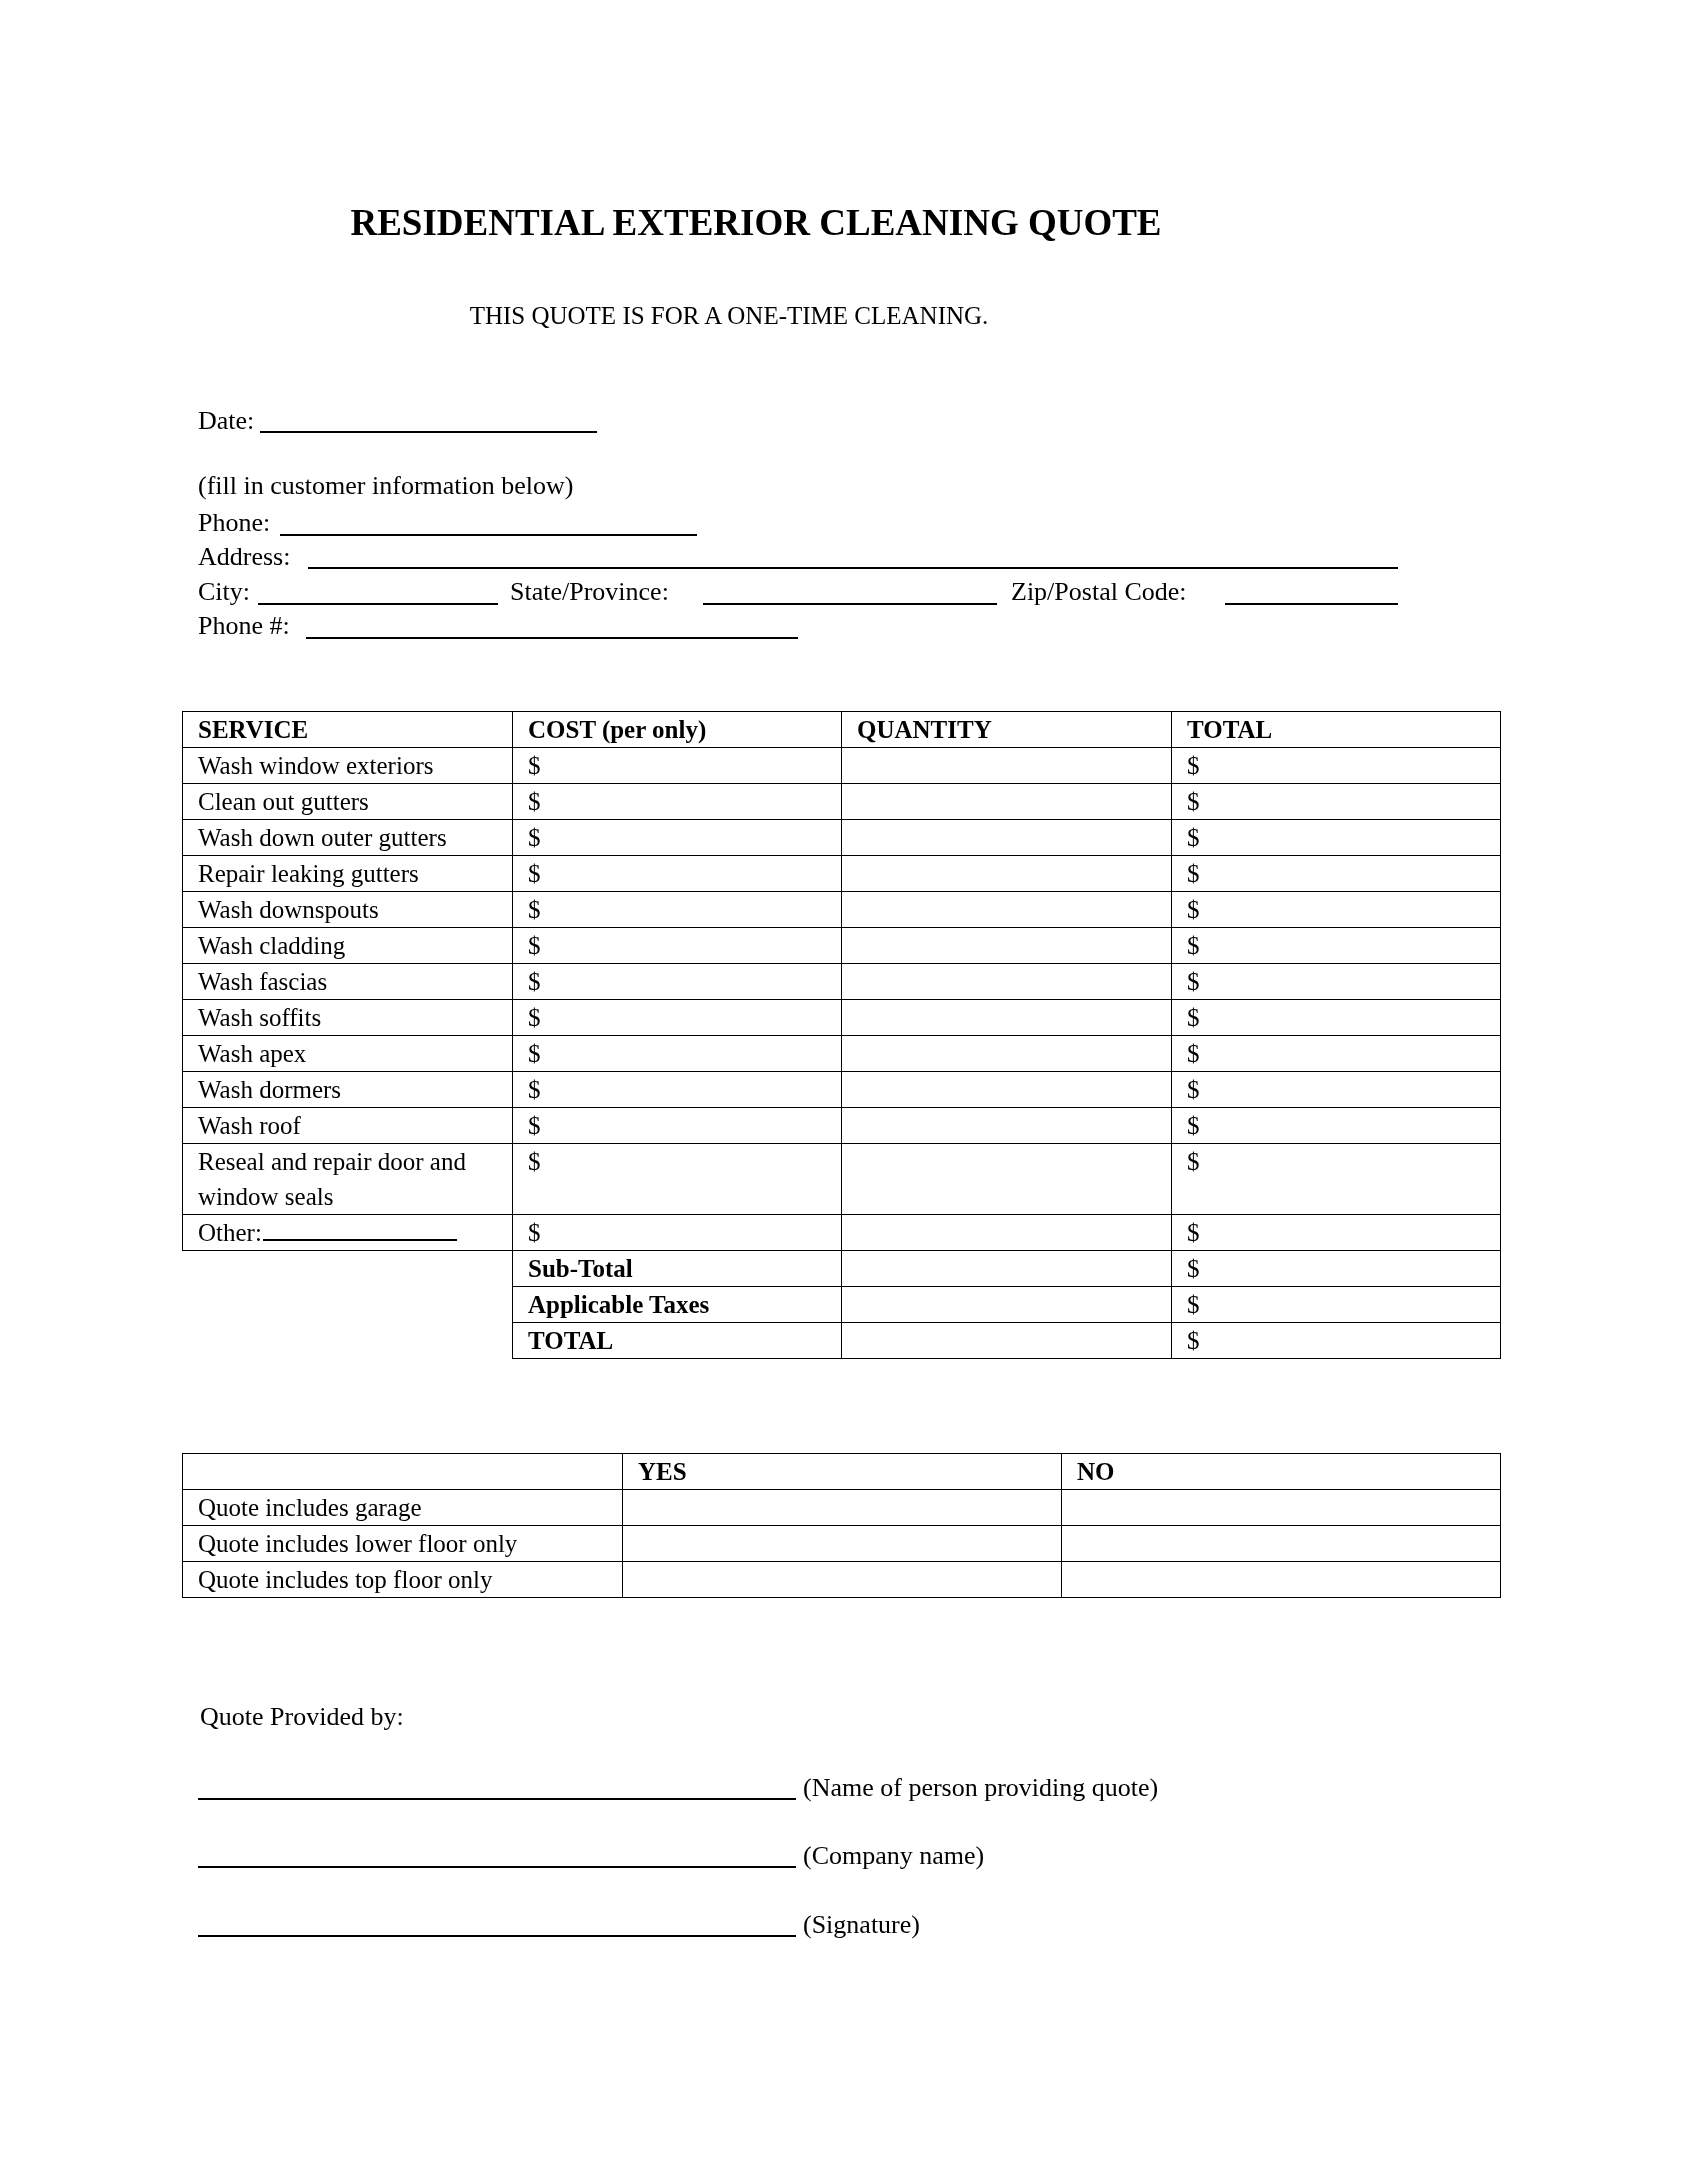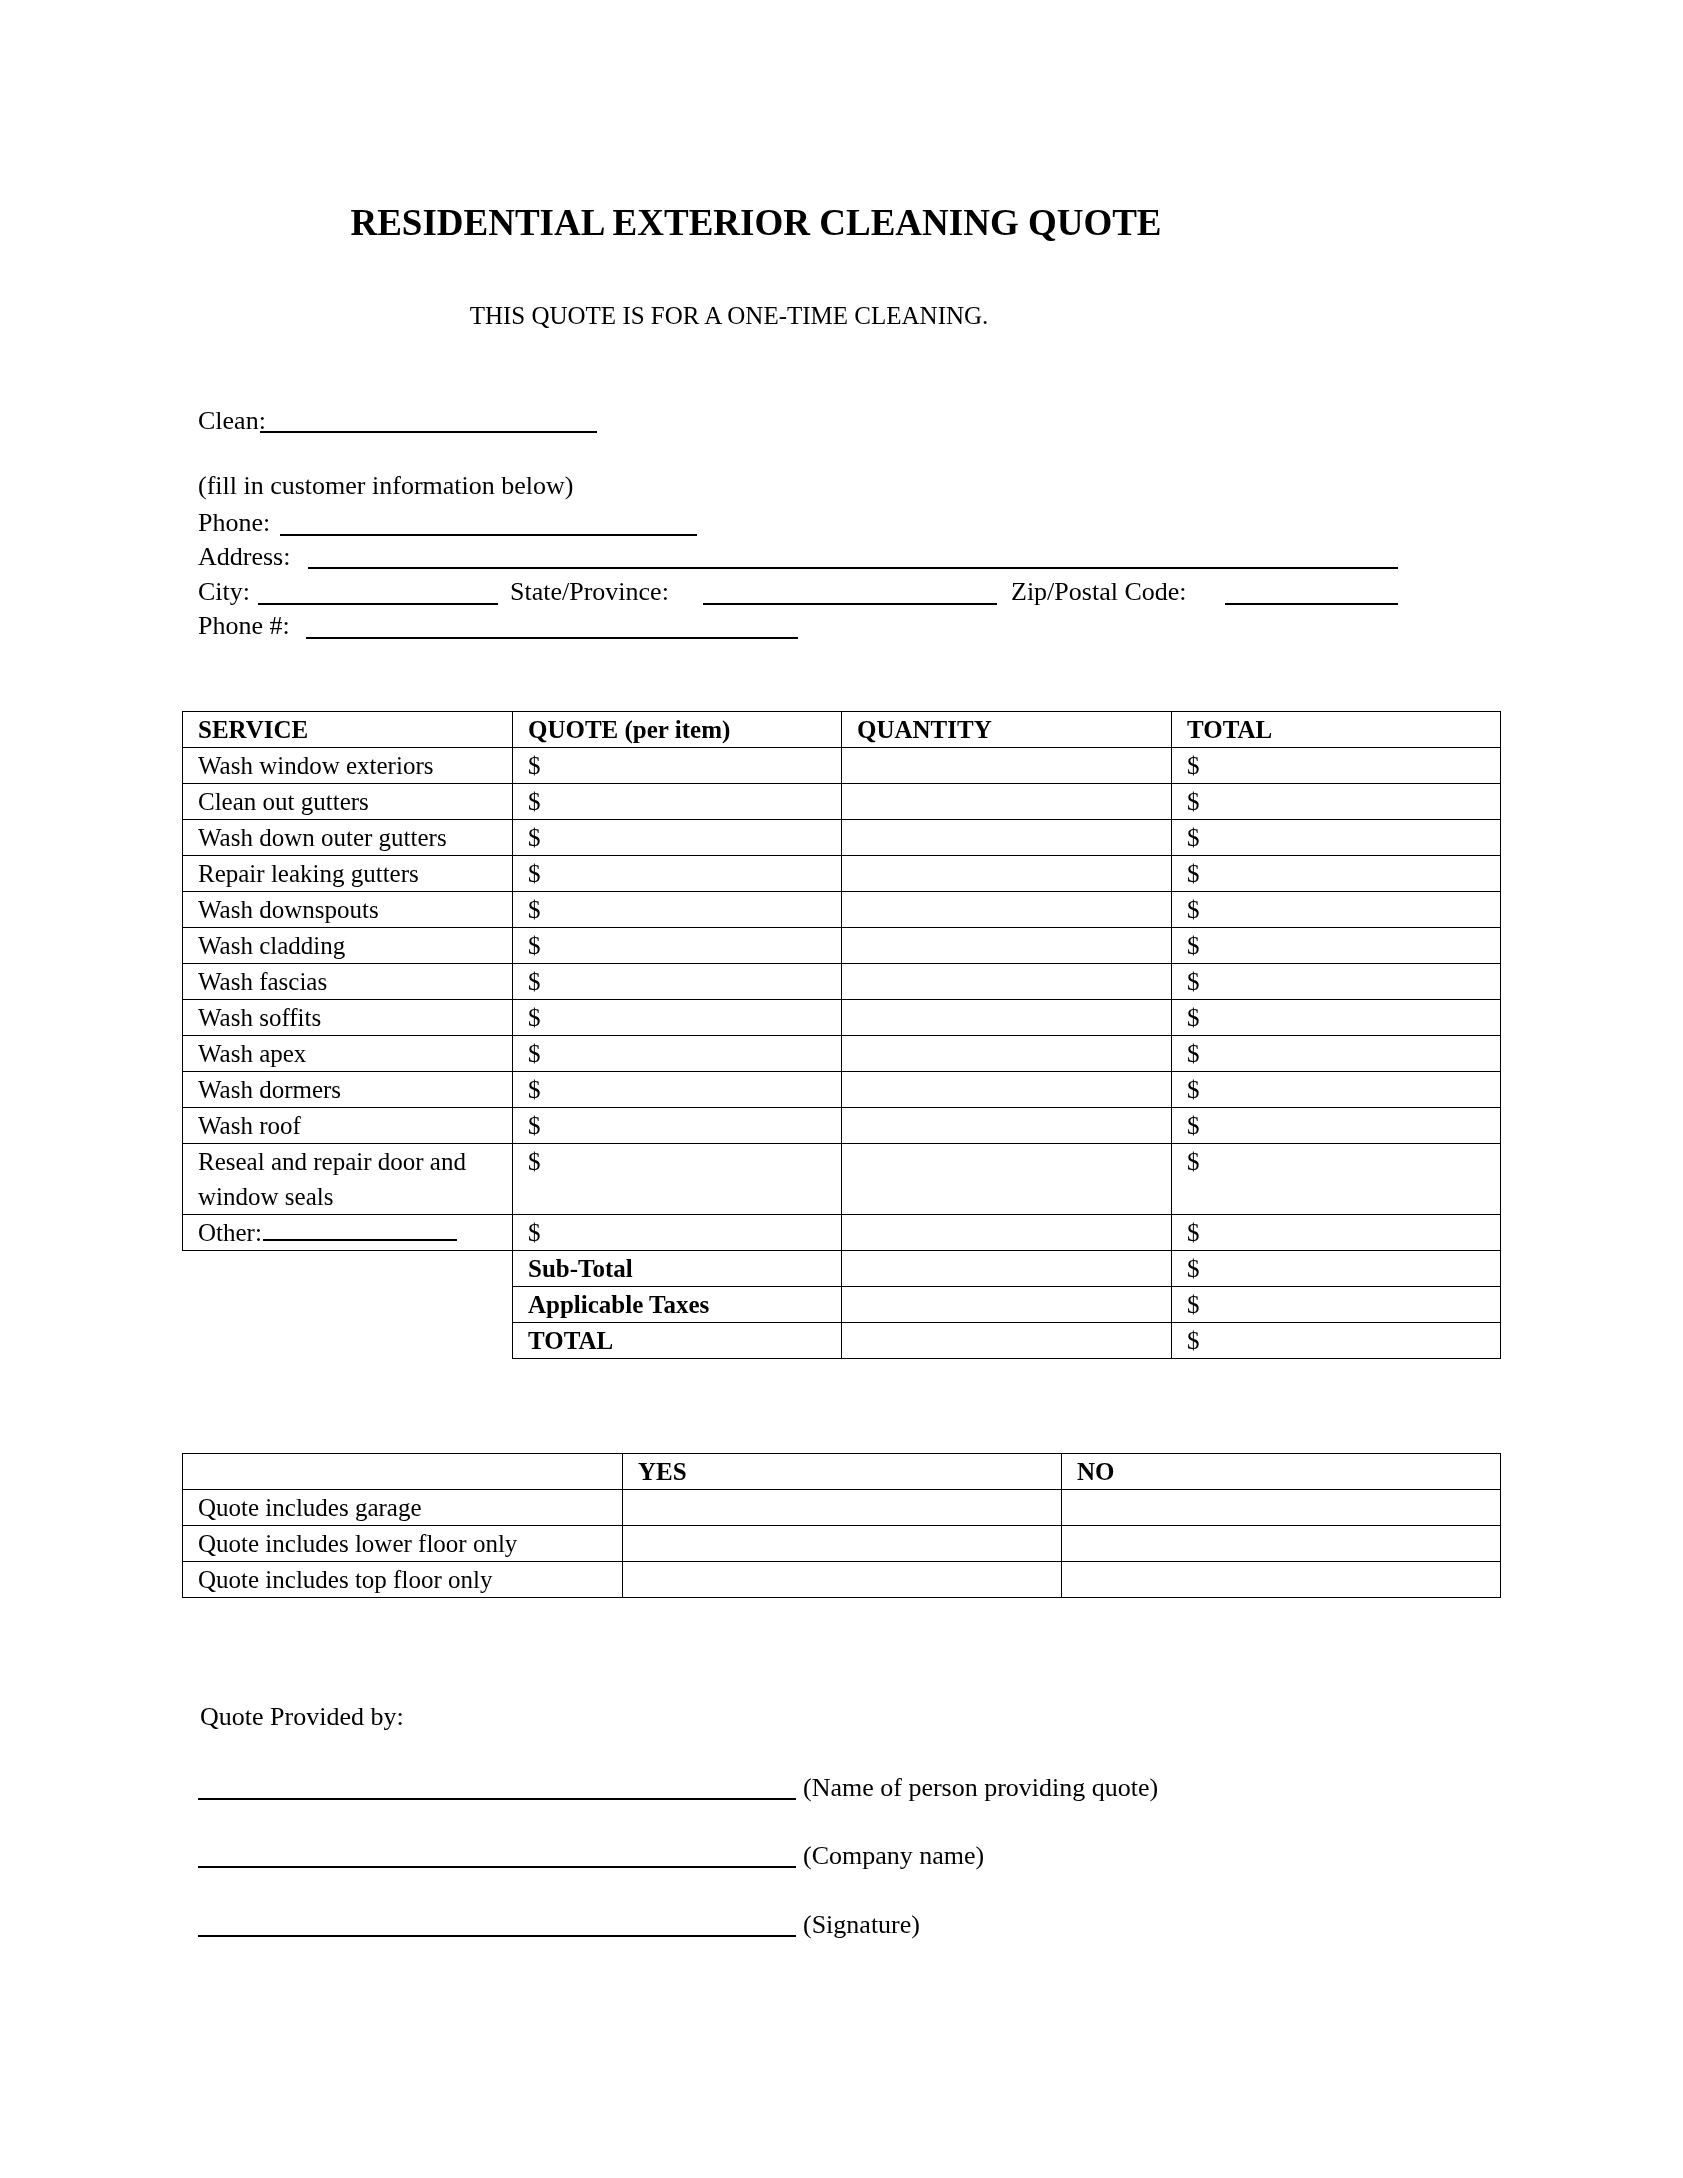--- a/index.html
+++ b/index.html
@@ -23,21 +23,21 @@
   .sig-line { position: absolute; left: 198px; width: 598px; border-top: 2.5px solid #000; height: 0; }
   .sig-lbl { position: absolute; left: 803px; font-size: 26px; line-height: 32px; white-space: nowrap; }
 </style>
 </head>
 <body>
 
 <div class="abs title">RESIDENTIAL EXTERIOR CLEANING QUOTE</div>
 <div class="abs subtitle">THIS QUOTE IS FOR A ONE-TIME CLEANING.</div>
 
 <div class="field-row" style="top:404px; width:406px;">
-  <span class="lbl">Clean:</span>
+  <span class="lbl">Date:</span>
 </div>
 <div class="uline" style="left:260px; width:337px; top:431px;"></div>
 
 <div class="abs field-text" style="left:198px; top:470px;">(fill in customer information below)</div>
 
 <div class="field-row" style="top:506px; width:505px;">
   <span class="lbl">Phone:</span>
 </div>
 <div class="uline" style="left:280px; width:417px; top:534px;"></div>
 
@@ -63,21 +63,21 @@
 <table class="grid" style="left:182px; top:711px; width:1317px;">
   <colgroup>
       <col style="width:330px">
       <col style="width:329px">
       <col style="width:330px">
       <col style="width:329px">
     </colgroup>
   <tbody id="services-body">
     <tr>
       <td class="hdr">SERVICE</td>
-      <td class="hdr">QUOTE (per item)</td>
+      <td class="hdr">COST (per only)</td>
       <td class="hdr">QUANTITY</td>
       <td class="hdr">TOTAL</td>
     </tr>
   <tr>
         <td>Wash window exteriors</td>
         <td>$</td>
         <td></td>
         <td>$</td>
       </tr>
       <tr>

